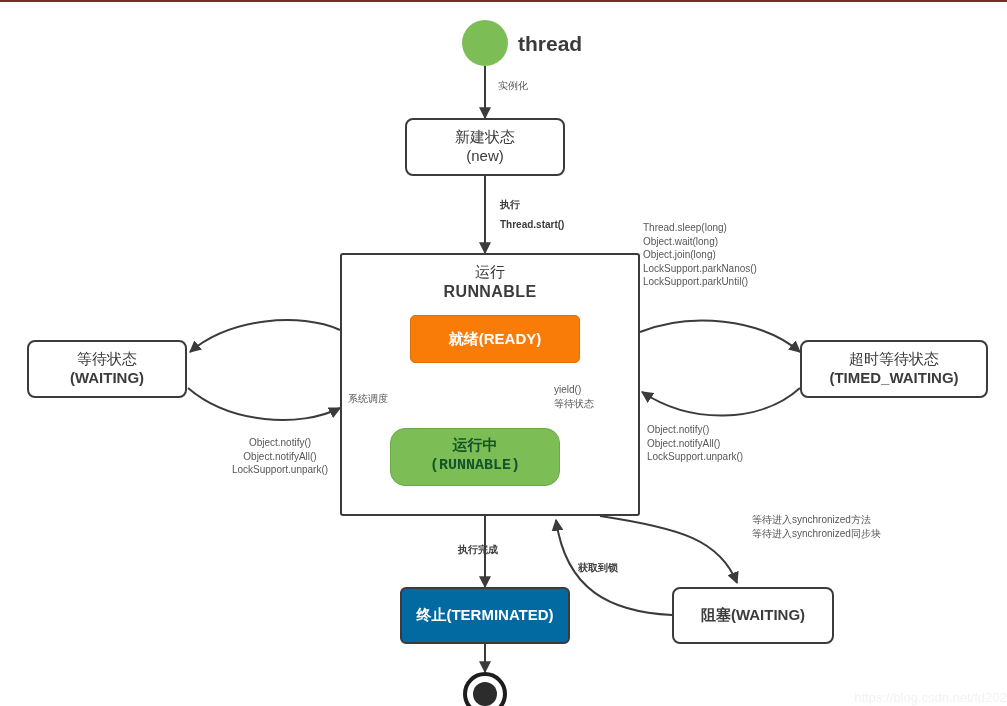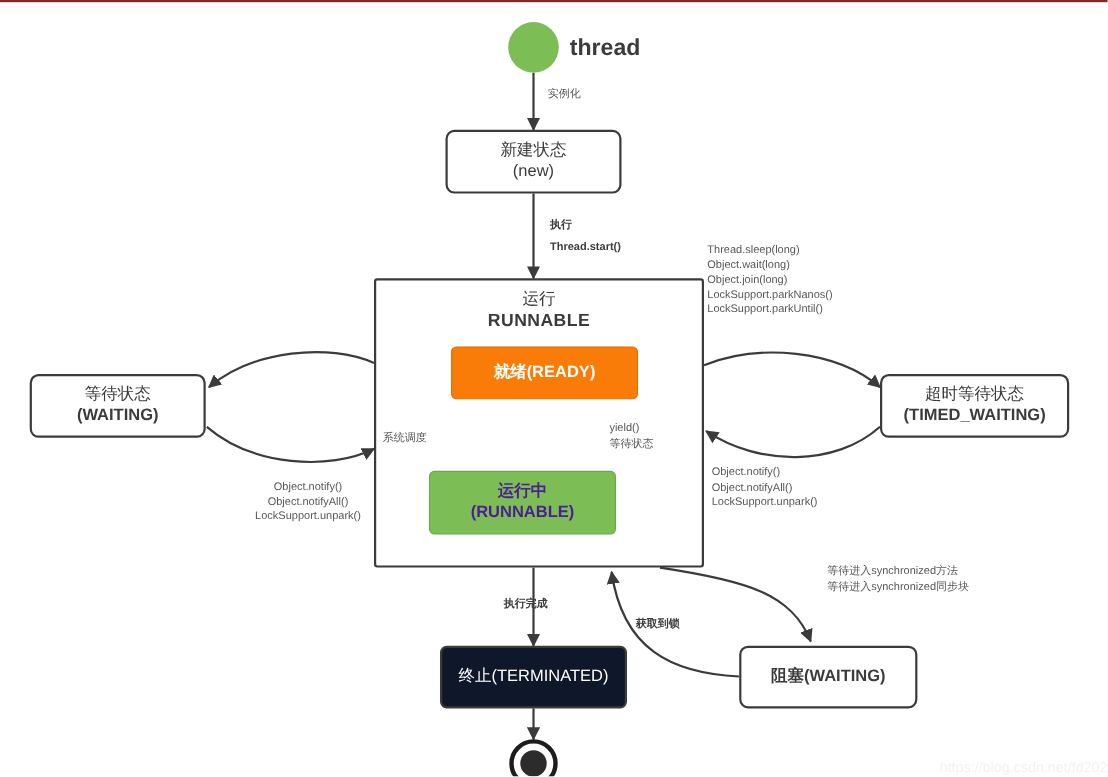--- a/index.html
+++ b/index.html
@@ -60,31 +60,32 @@
     background: #F97C08;
     border: 1px solid #E06F05;
     border-radius: 5px;
     color: #ffffff;
     font-weight: 700;
     font-size: 15px;
   }
   .inner-running {
     background: #7DBD55;
     border: 1px solid #6BA848;
-    border-radius: 5px;
-    color: #4c1d95;
+    border-radius: 15px;
+    color: #14532d;
     font-weight: 700;
     font-size: 15px;
+    font-family: Liberation Mono, monospace;
   }
   .terminated {
-    background: #0f172a;
+    background: #0369a1;
     border: 2px solid #3b3b3b;
     border-radius: 6px;
     color: #ffffff;
-    font-weight: 400;
+    font-weight: 700;
     font-size: 15px;
   }
   .start-circle {
     position: absolute;
     width: 46px; height: 46px;
     border-radius: 50%;
     background: #7DBD55;
   }
   .start-label {
     position: absolute;
@@ -190,21 +191,21 @@
   <div class="node inner-running" style="left:390px; top:428px; width:170px; height:58px;">
     <div>运行中</div>
     <div>(RUNNABLE)</div>
   </div>
 
   <div class="node statebox" style="left:27px; top:340px; width:160px; height:58px;">
     <div class="ln1">等待状态</div>
     <div class="ln2">(WAITING)</div>
   </div>
 
-  <div class="node statebox" style="left:800px; top:340px; width:172px; height:58px;">
+  <div class="node statebox" style="left:800px; top:340px; width:188px; height:58px;">
     <div class="ln1">超时等待状态</div>
     <div class="ln2">(TIMED_WAITING)</div>
   </div>
 
   <div class="node statebox" style="left:672px; top:587px; width:162px; height:57px;">
     <div class="ln2">阻塞(WAITING)</div>
   </div>
 
   <div class="node terminated" style="left:400px; top:587px; width:170px; height:57px;">终止(TERMINATED)</div>
 

